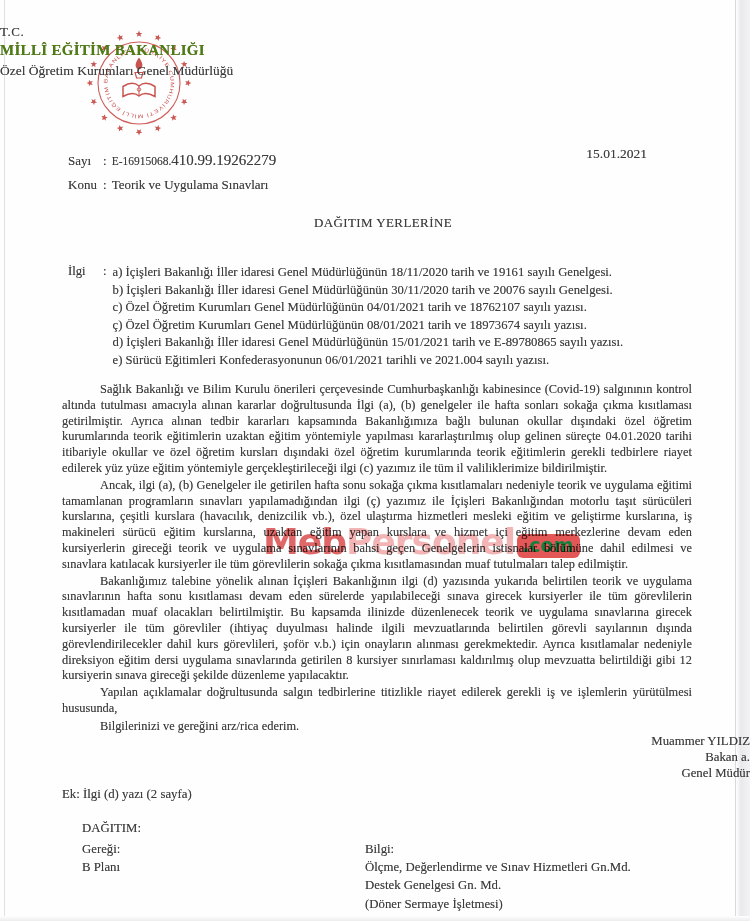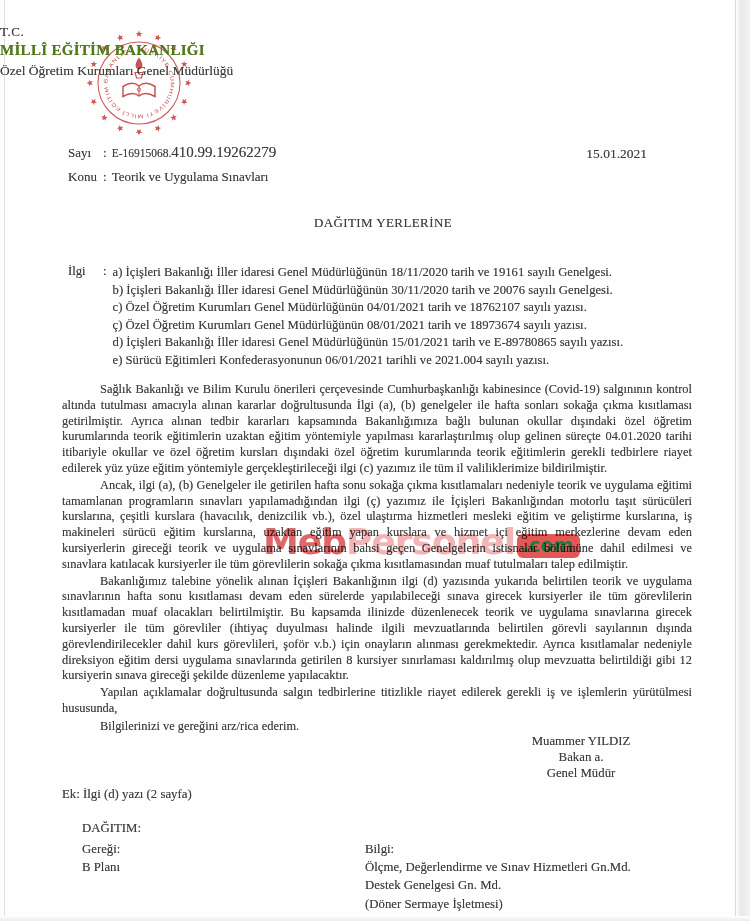--- a/index.html
+++ b/index.html
@@ -17,42 +17,42 @@
   .edge-bottom{position:absolute;left:0;bottom:0;width:100%;height:5px;
     background:linear-gradient(to bottom,#ffffff,#ececef);}
   
   .seal{position:absolute;left:82px;top:26px;}
   .lh-text{position:absolute;top:24px;left:0;width:750px;text-align:left;}
   .lh-tc{font-size:13px;letter-spacing:.5px;}
   .lh-ministry{font-size:15px;font-weight:bold;margin-top:2px;letter-spacing:.3px;color:#4d7c0f;}
   .lh-dept{font-size:13.5px;margin-top:4px;}
   
   .meta{position:absolute;top:144px;left:68px;font-size:13px;}
-  .meta-row{margin-bottom:8px;}
+  .meta-row{margin-bottom:8px;margin-top:8px;}
   .meta-label{display:inline-block;width:35px;}
   .meta-colon{display:inline-block;}
   .meta-val{margin-left:5px;}
   .sayi-small{font-size:11.5px;}
   .sayi-large{font-size:15px;}
   .doc-date{position:absolute;top:146px;right:103px;font-size:13.5px;}
   .recipient{position:absolute;top:215px;left:0;width:672px;text-align:center;
     font-size:13px;letter-spacing:.4px;padding-left:47px;}
   
   .ilgi{position:absolute;top:264px;left:68px;width:624px;display:flex;font-size:12.7px;}
   .ilgi-label{width:35px;flex:none;}
   .ilgi-colon{flex:none;margin-right:6px;}
   .ilgi-items{flex:1;}
   .ilgi-item{line-height:17.6px;}
   
   .body-text{position:absolute;top:382px;left:62px;width:630px;
     font-size:12.4px;line-height:15.8px;text-align:justify;}
   .body-text p{margin:0 0 1px 0;text-indent:38px;}
   .closing-line{margin-top:2px !important;}
   
-  .signature{position:absolute;top:733px;left:456px;width:250px;text-align:center;
+  .signature{position:absolute;top:733px;left:500px;width:250px;text-align:right;
     font-size:12.8px;line-height:16.2px;}
   .attachment{position:absolute;top:787px;left:62px;font-size:12.8px;}
   
   .distribution{position:absolute;top:821px;left:62px;width:630px;font-size:12.8px;margin-left:20px;}
   .dist-title{margin-bottom:4px;}
   .dist-cols{display:flex;}
   .dist-left{width:283px;flex:none;}
   .dist-right{flex:1;}
   .dist-line{line-height:18.2px;}
   

